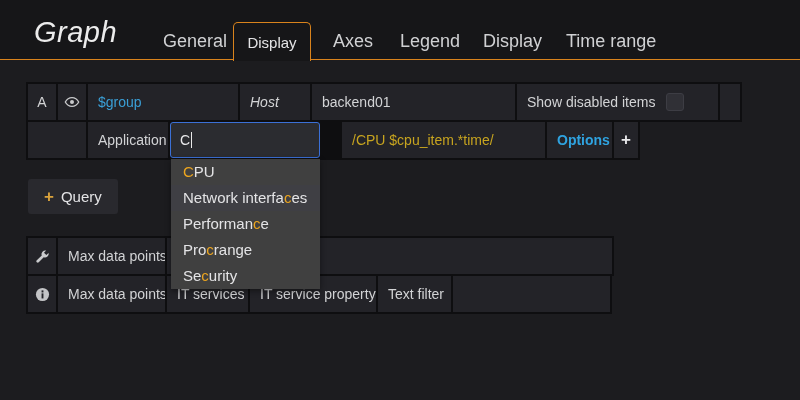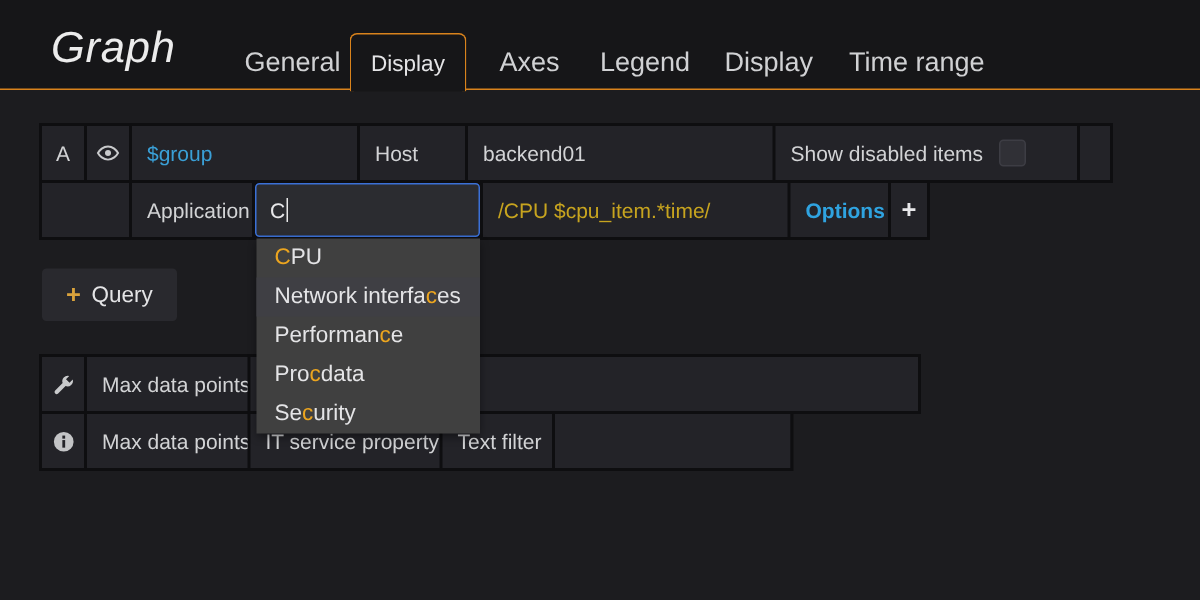--- a/index.html
+++ b/index.html
@@ -29,24 +29,24 @@
   .content{position:absolute;top:60px;left:0;width:800px;height:340px;background:#1c1c1f;}
   .row{position:absolute;display:flex;gap:2px;background:#0e0e10;outline:2px solid #0e0e10;}
   .cell{
     background:#232328;height:36px;display:flex;align-items:center;
     font-size:14px;color:#d2d3d5;padding:0 10px;box-sizing:border-box;white-space:nowrap;overflow:hidden;
   }
   .cell.center{justify-content:center;padding:0;}
   .row1{left:28px;top:24px;}
   .row2{left:28px;top:62px;}
   .w-a{width:28px;} .w-eye{width:28px;} .w-label{width:80px;} .w-val1{width:150px;}
-  .w-host{width:70px;} .w-val2{width:203px;} .w-show{width:201px;} .w-tail{width:12px;}
+  .w-host{width:70px;font-style:italic;} .w-val2{width:203px;} .w-show{width:201px;} .w-tail{width:12px;}
   .w-empty{width:58px;} .w-opt{width:65px;} .w-plus{width:24px;}
   .blue{color:#3a9fd6;}
-  .gold{color:#c7a41f;}
+  .gold{color:#c7a41f;margin-left:20px;}
   .options{color:#2fa3e0;font-weight:bold;}
   .plus-white{color:#e8e8ea;font-size:17px;font-weight:bold;}
   .checkbox{
     width:18px;height:18px;border-radius:3px;background:#303036;border:1px solid #3d3d44;
     margin-left:auto;margin-right:24px;box-sizing:border-box;cursor:pointer;
   }
   .input-cell{
     width:150px;height:36px;box-sizing:border-box;background:#2b2c30;
     border:1px solid #3b70d6;border-radius:3px;display:flex;align-items:center;
     padding:0 9px;font-size:14px;color:#e8e8ea;
@@ -148,26 +148,27 @@
     <div class="cell center w-icon">
       <span>
         <svg width="15" height="15" viewBox="0 0 16 16">
           <circle cx="8" cy="8" r="7" fill="#c3c4c6"></circle>
           <rect x="7" y="3.6" width="2" height="2.2" fill="#232328"></rect>
           <rect x="7" y="6.8" width="2" height="5.4" fill="#232328"></rect>
         </svg>
       </span>
     </div>
     <div class="cell w-mdp">Max data points</div>
+    <div class="cell w-its">IT services</div>
     <div class="cell w-itsp">IT service property</div>
     <div class="cell w-tf">Text filter</div>
     <div class="cell w-end"></div>
   </div>
 
   <div class="dropdown">
     <div class="dd-item"><span class="m">C</span><span>PU</span></div>
     <div class="dd-item hl"><span>Network interfa</span><span class="m">c</span><span>es</span></div>
     <div class="dd-item"><span>Performan</span><span class="m">c</span><span>e</span></div>
-    <div class="dd-item"><span>Pro</span><span class="m">c</span><span>data</span></div>
+    <div class="dd-item"><span>Pro</span><span class="m">c</span><span>range</span></div>
     <div class="dd-item"><span>Se</span><span class="m">c</span><span>urity</span></div>
   </div>
 
 </div>
 
 </body></html>

